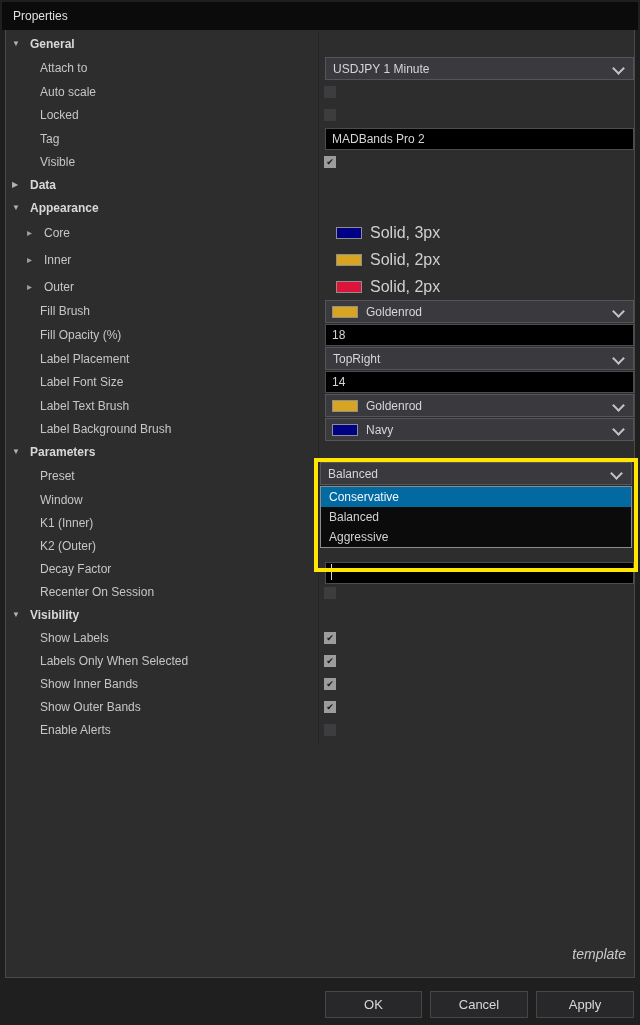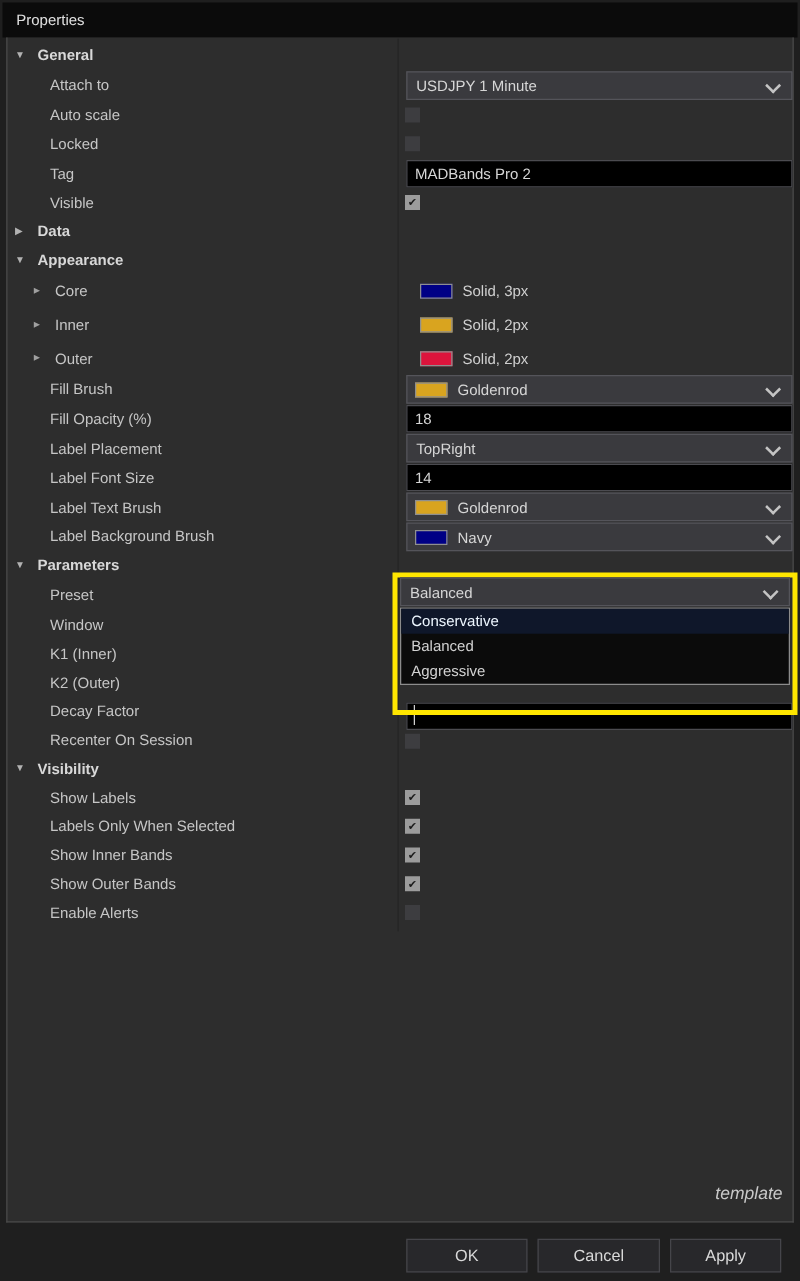--- a/index.html
+++ b/index.html
@@ -42,21 +42,21 @@
     position:absolute;left:325px;width:309px;height:22px;box-sizing:border-box;
     background:#000000;border:1px solid #4b4b50;color:#d6d6d6;font-size:12px;
     padding:0 6px;font-family:inherit;outline:none;
   }
   .checkbox{position:absolute;left:324px;width:12px;height:12px;background:#3d3d40;}
   .checkbox span{display:flex;width:100%;height:100%;align-items:center;justify-content:center;
     font-size:9px;line-height:12px;color:#1b1b1b;}
   .checkbox span:not(:empty){background:#9c9c9c;}
 
   .srow{position:absolute;left:325px;height:16px;display:flex;align-items:center;
-    color:#d0d0d0;font-size:12px;padding-left:11px;}
+    color:#d0d0d0;font-size:16px;padding-left:11px;}
   .swatch{display:inline-block;width:26px;height:12px;border:1px solid #8f8f8f;
     box-sizing:border-box;margin-right:8px;flex:none;}
   .combo .swatch{margin-left:-1px;}
 
   
   .hlbox{position:absolute;left:314px;top:458px;width:324px;height:114px;
     border:4px solid #ffe600;box-sizing:border-box;z-index:5;pointer-events:none;}
   .preset-combo{left:320px;top:462px;width:312px;z-index:6;}
   .dlist{position:absolute;left:320px;top:486px;width:312px;box-sizing:border-box;
     background:#0b0b0b;border:1px solid #8c8c8c;z-index:6;}
@@ -233,21 +233,21 @@
 
 <input class="tinput decay-input" style="">
 <div class="cursor"></div>
 
 <div class="hlbox"></div>
 <div class="combo preset-combo">
   <span>Balanced</span>
   <span class="chev"></span>
 </div>
 <div class="dlist">
-  <div class="ditem selected" style="background: #0f172a;">Conservative</div>
+  <div class="ditem selected" style="background: #0369a1;">Conservative</div>
   <div class="ditem">Balanced</div>
   <div class="ditem">Aggressive</div>
 </div>
 
 <div class="checkbox" style="top:587px">
   <span></span>
 </div>
 <div class="checkbox" style="top:632px">
   <span>✔</span>
 </div>
@@ -260,13 +260,13 @@
 <div class="checkbox" style="top:701px">
   <span>✔</span>
 </div>
 <div class="checkbox" style="top:724px">
   <span></span>
 </div>
 
 <div class="tmpl">template</div>
 <button class="btn" style="left:325px">OK</button>
 <button class="btn" style="left:430px;width:98px">Cancel</button>
-<button class="btn" style="left:536px;width:89px">Apply</button>
+<button class="btn" style="left:536px;width:98px">Apply</button>
 
 </body></html>

